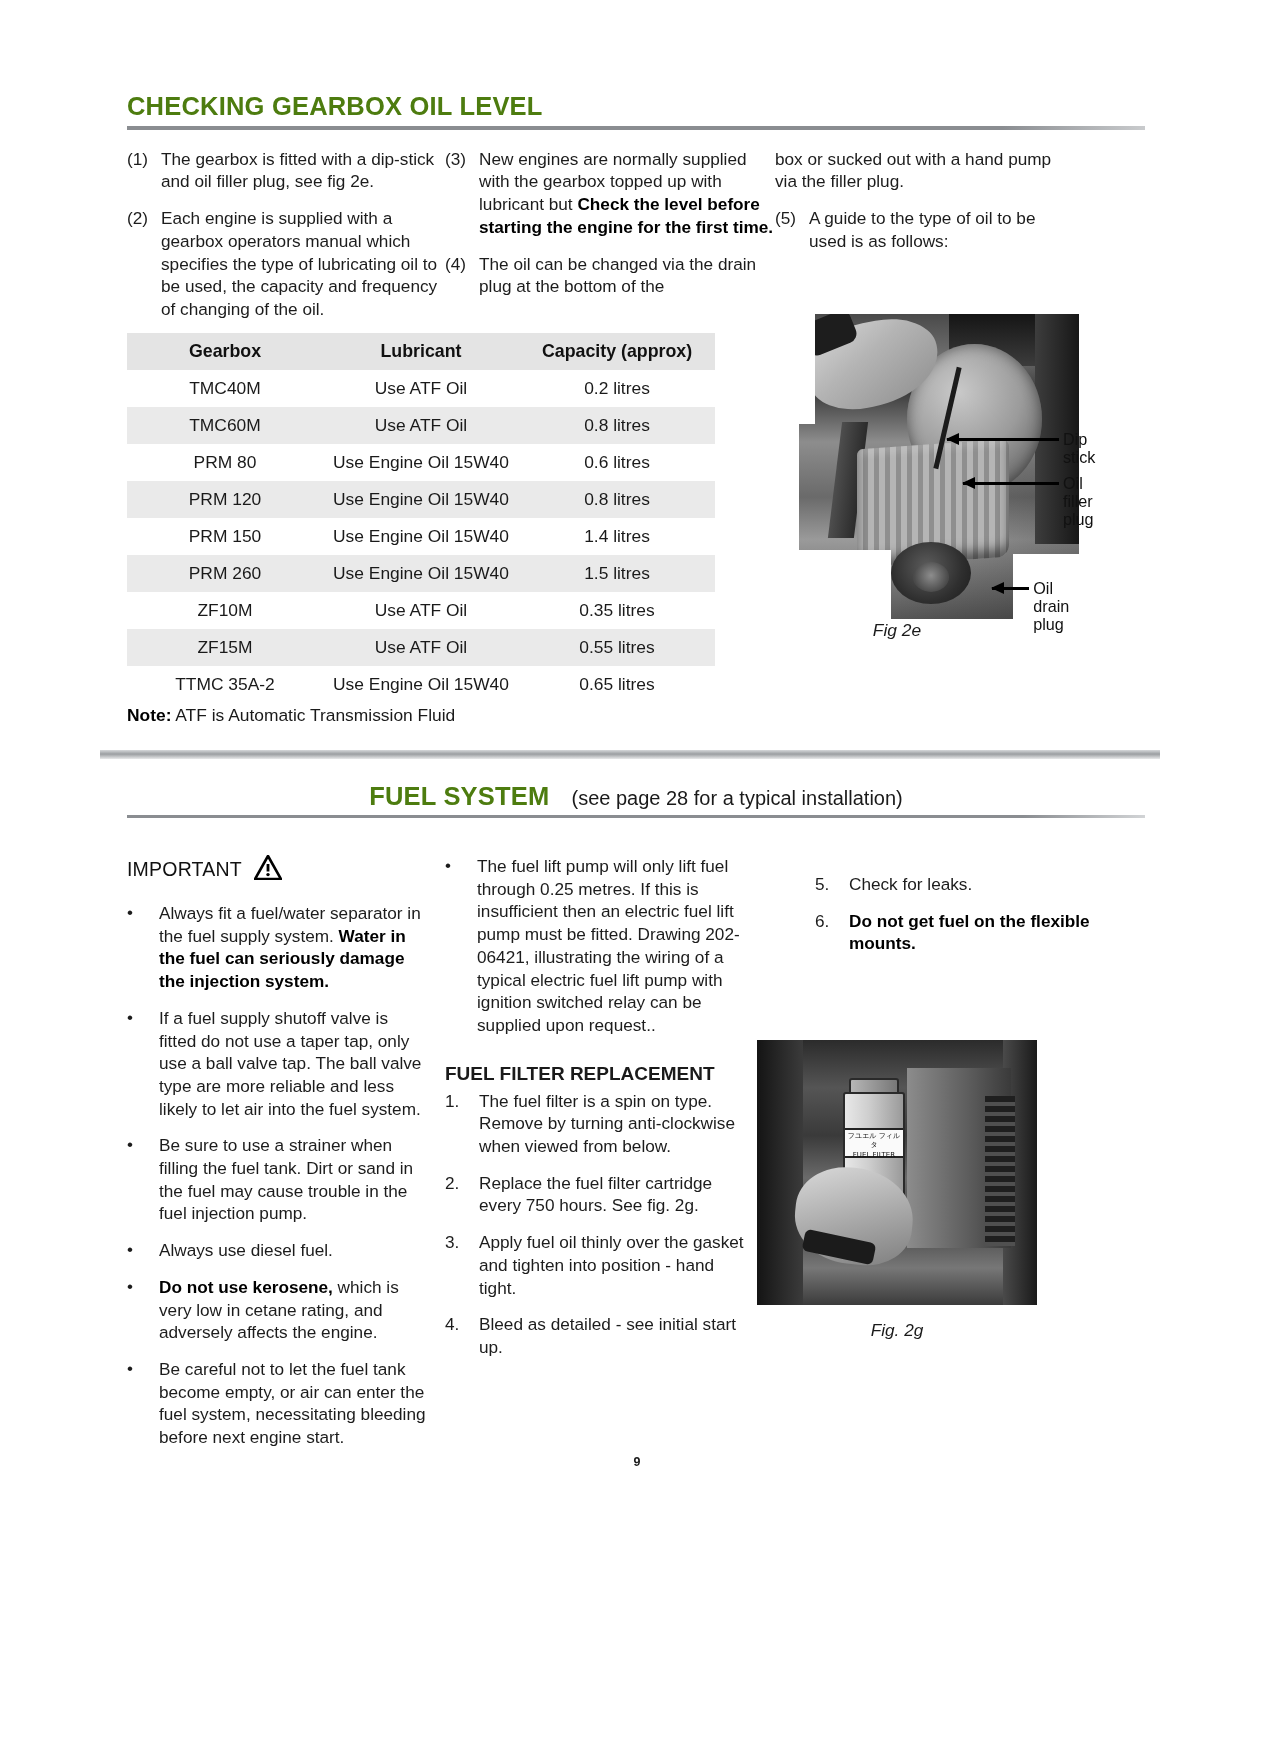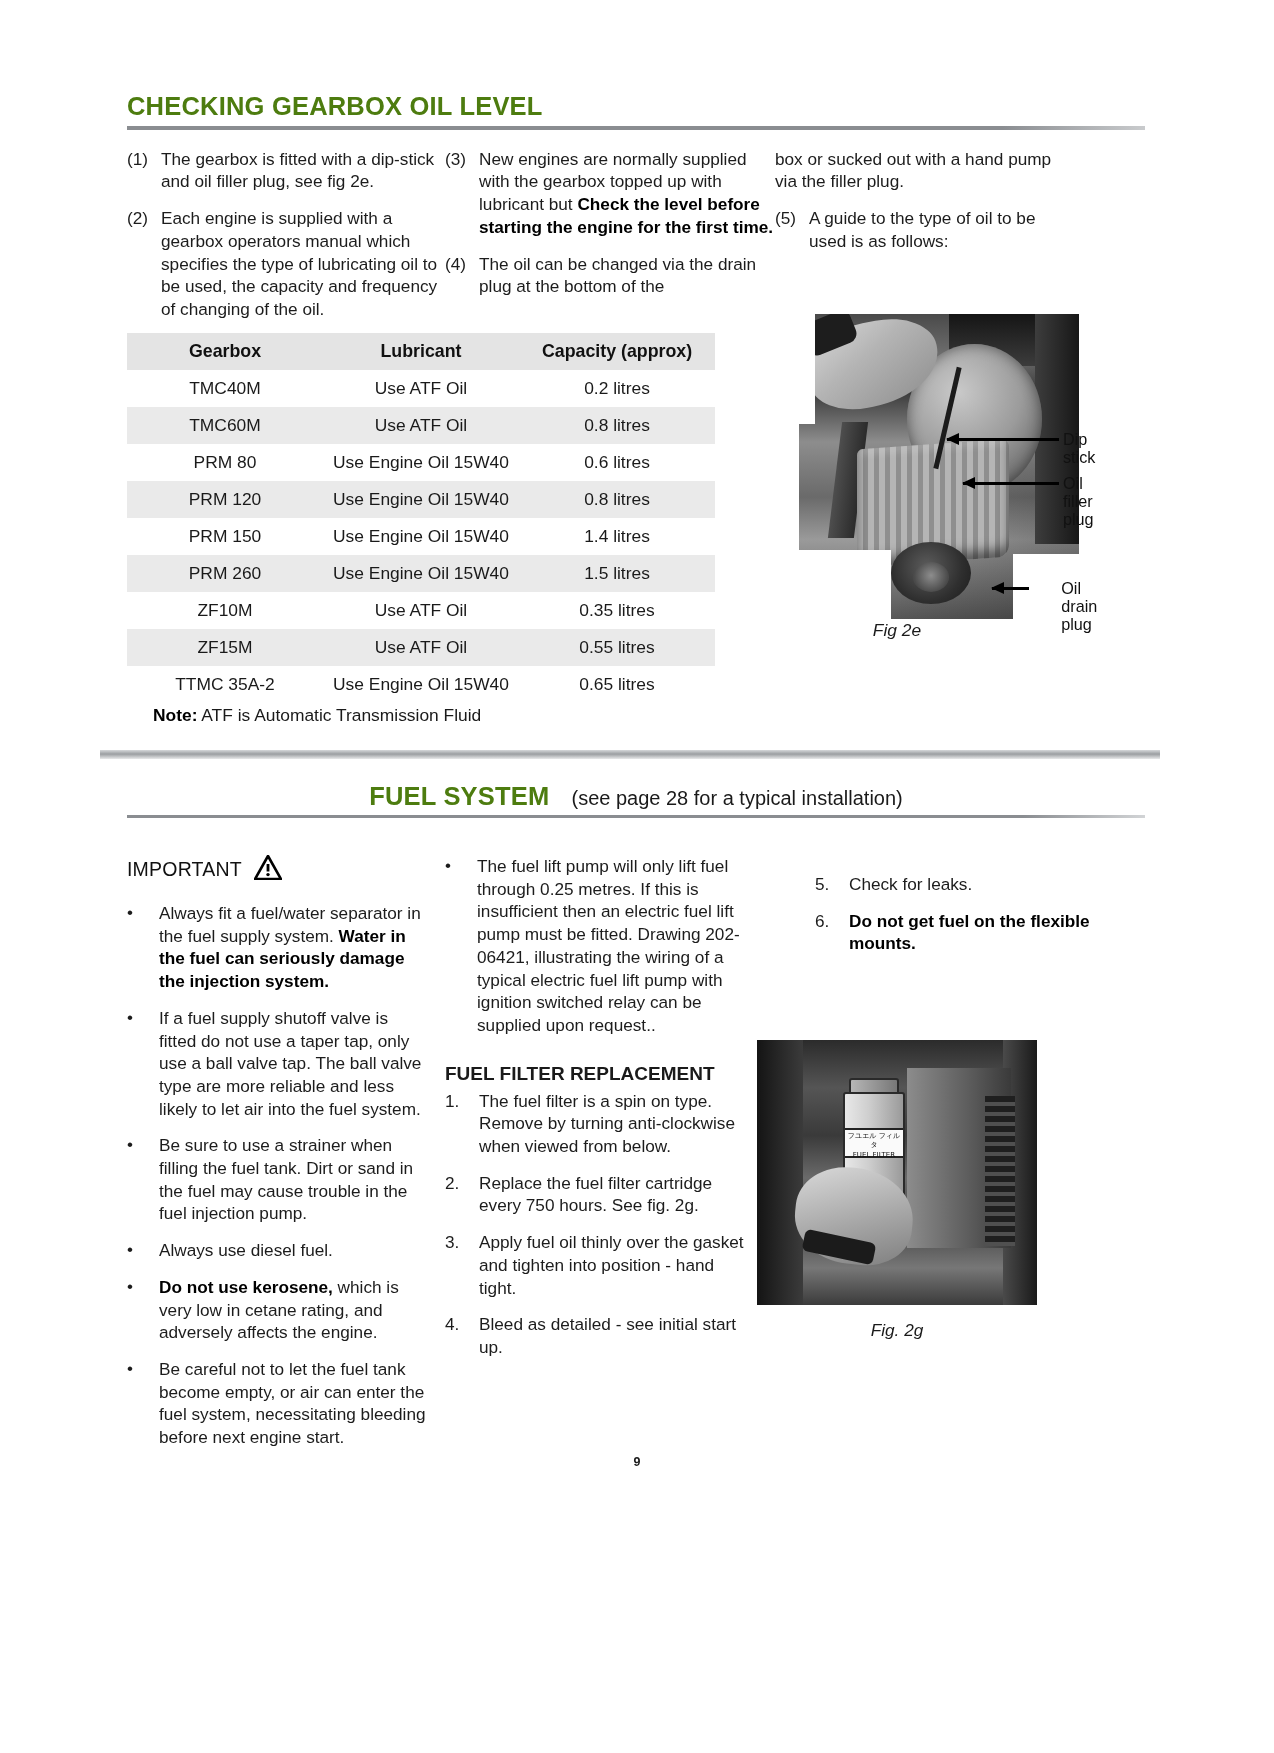--- a/index.html
+++ b/index.html
@@ -111,21 +111,20 @@
   #gearbox-table tbody tr:nth-child(odd) { background: #ffffff; }
   #gearbox-table .col-gearbox { width: 196px; }
   #gearbox-table .col-lub { width: 196px; margin-top: 40px; }
   #gearbox-table .col-cap { width: 196px; }
 
   #table-note {
     position: absolute;
     left: 127px;
     top: 705px;
     font-size: 17.4px;
-    margin-left: 26px;
   }
 
   
   #fig2e-wrap {
     position: absolute;
     left: 799px;
     top: 314px;
     width: 280px;
   }
   #fig2e-photo {
@@ -476,21 +475,21 @@
 
     <div class="callout" style="left:164px; top:160px;">
       <div class="arrow-line" style="width:96px;">
         <span class="arrow-head"></span>
       </div>
       <div class="clabel">Oil
 filler
 plug</div>
     </div>
 
-    <div class="callout" style="left:193px; top:265px;gap:28px;">
+    <div class="callout" style="left:193px; top:265px;">
       <div class="arrow-line" style="width:48px;">
         <span class="arrow-head"></span>
       </div>
       <div class="clabel">Oil drain
 plug</div>
     </div>
   </div>
 
   <div id="fig2e-caption">Fig 2e</div>
 

